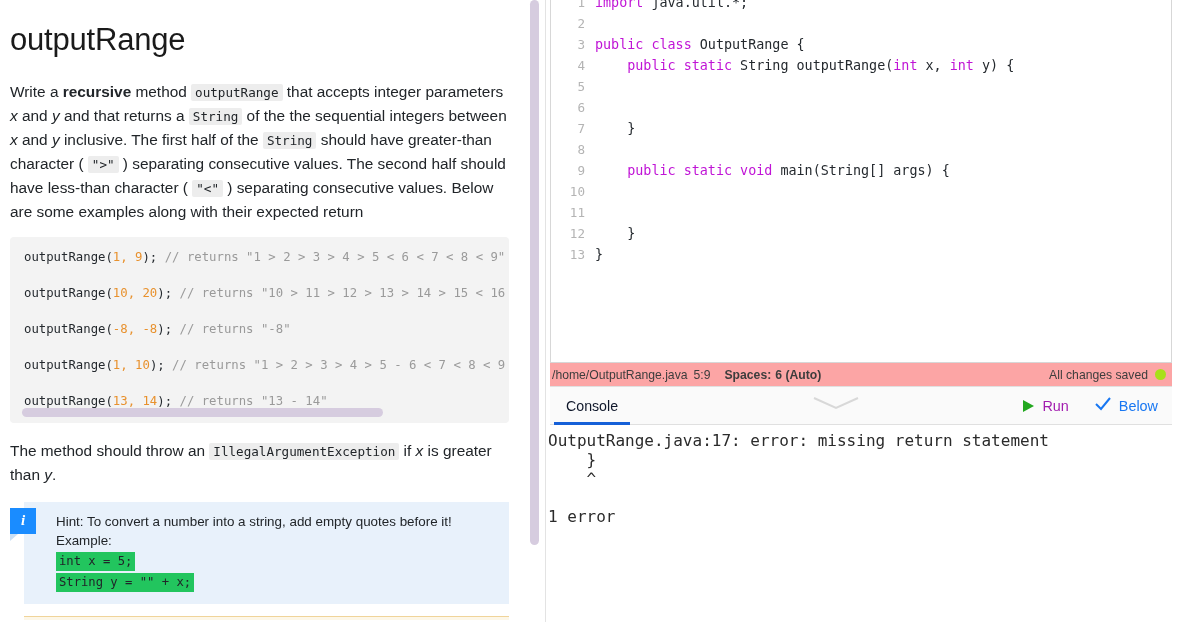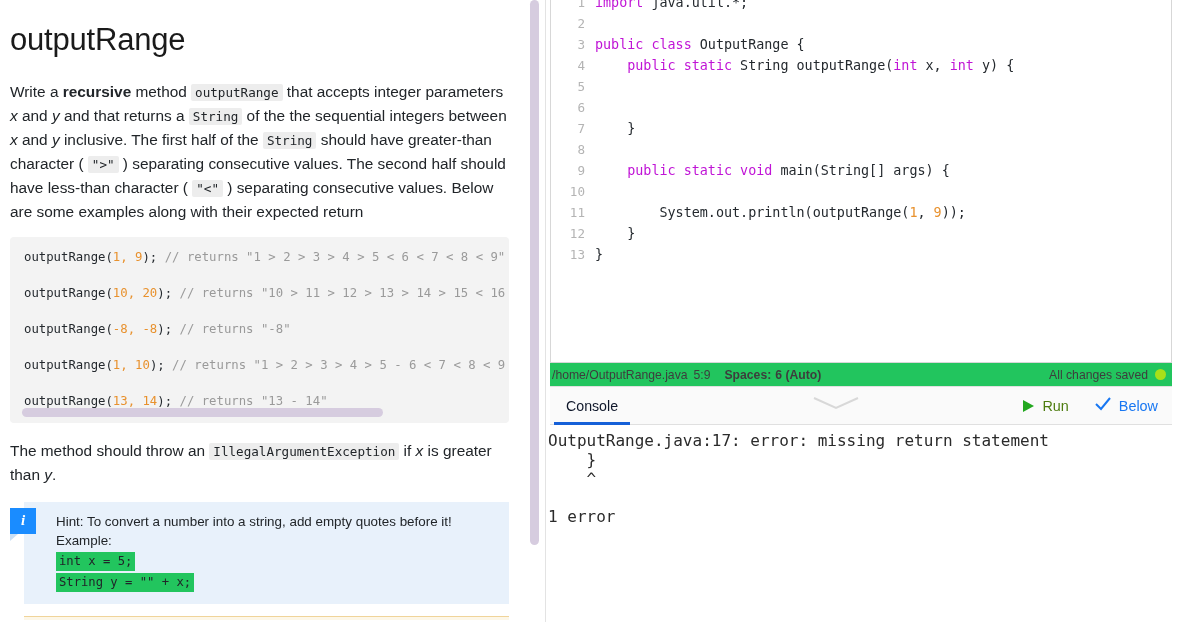--- a/index.html
+++ b/index.html
@@ -212,21 +212,21 @@
 
   
   .statusbar {
     height: 24px;
     margin: 0 6px 0 4px;
     display: flex;
     align-items: center;
     padding: 0 6px 0 2px;
     font-size: 12.2px;
     color: #3d3d3d;
-    background: #22c55e;
+    background: #fca5a5;
     border-bottom: 1px solid #e0e0e0;
   }
   .sb-path { color: #3d3d3d; }
   .sb-spaces { font-weight: 700; margin-left: 14px; }
   .sb-right {
     margin-left: auto;
     display: flex;
     align-items: center;
     gap: 7px;
   }
@@ -275,21 +275,21 @@
     gap: 26px;
     padding-right: 14px;
   }
   .action {
     display: flex;
     align-items: center;
     gap: 8px;
     font-size: 14.4px;
     cursor: pointer;
   }
-  .action.run { color: #4d7c0f; }
+  .action.run { color: #a21caf; }
   .action.mark { color: #1877f2; }
   .play-tri {
     width: 0; height: 0;
     border-left: 11px solid #22a81f;
     border-top: 6.5px solid transparent;
     border-bottom: 6.5px solid transparent;
   }
 
   
   .console-out {
@@ -398,21 +398,20 @@
           </div>
         <div class="code-row">
             <span class="lineno">9</span>
             <span class="codetext">    <span class="kw">public static void</span> main(String[] args) {</span>
           </div>
         <div class="code-row">
             <span class="lineno">10</span>
           </div>
         <div class="code-row">
             <span class="lineno">11</span>
-            <span class="codetext">        System.out.println(outputRange(<span class="num-lit">1</span>, <span class="num-lit">9</span>));</span>
           </div>
         <div class="code-row">
             <span class="lineno">12</span>
             <span class="codetext">    }</span>
           </div>
         <div class="code-row">
             <span class="lineno">13</span>
             <span class="codetext">}</span>
           </div>
       </div>

